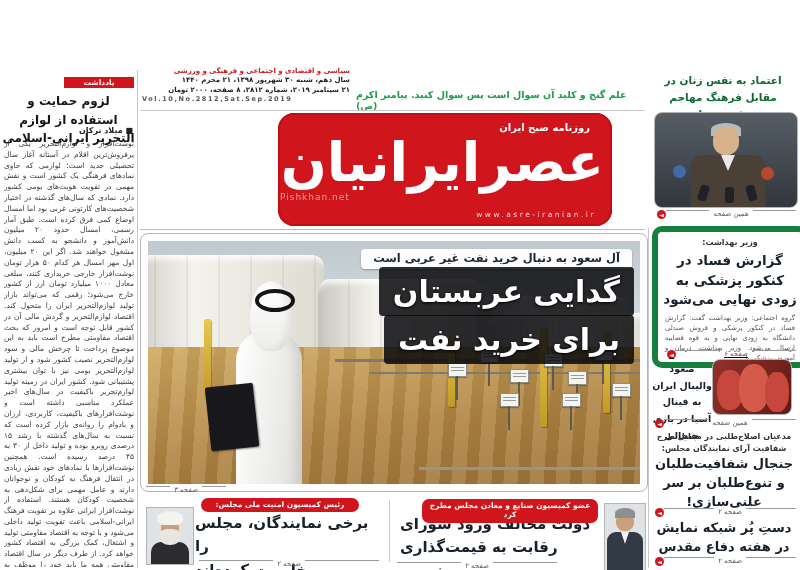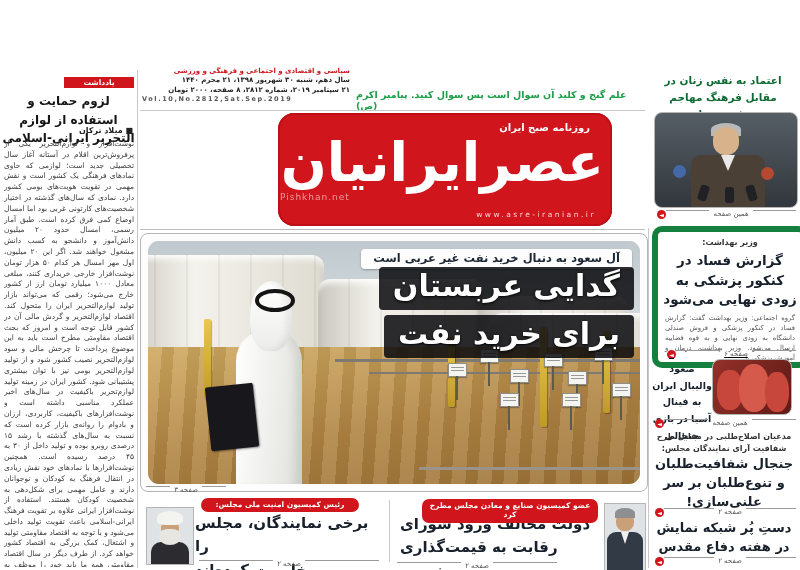--- a/index.html
+++ b/index.html
@@ -28,21 +28,21 @@
   .masthead{left:278px;top:113px;width:334px;height:113px;background:#d0161c;border-radius:16px;
     box-shadow:inset 0 0 0 2px #bf0e16;}
   .m-tagline{top:9px;right:22px;color:#fff;font-size:10px;font-weight:bold;}
   .m-title{top:20px;left:8px;right:8px;text-align:right;color:#fff;font-size:54px;font-weight:bold;
     line-height:1.1;white-space:nowrap;}
   .m-site{bottom:7px;right:16px;color:rgba(255,255,255,.8);font-size:7.5px;letter-spacing:2.5px;direction:ltr;}
   .m-watermark{bottom:24px;left:2px;color:rgba(255,255,255,.55);font-size:9px;letter-spacing:1px;direction:ltr;}
   
   .main-box{left:140px;top:233px;width:506px;height:257px;border:1px solid #b5b5b5;border-radius:8px;
     background:#fdfdfd;}
-  .oil-photo{left:7px;top:7px;right:7px;bottom:7px;border-radius:11px;overflow:hidden;background:#d5dadd;}
+  .oil-photo{left:7px;top:7px;right:7px;bottom:7px;border-radius:0;overflow:hidden;background:#d5dadd;}
   .sky{left:0;right:0;top:0;height:112px;background:linear-gradient(#bfc9ce,#dde2e3);}
   .ground{left:0;right:0;top:106px;bottom:0;
     background:linear-gradient(172deg,#cfa95f,#b08443 55%,#9c7236);}
   .ground:after{content:"";position:absolute;inset:0;
     background:repeating-linear-gradient(94deg,rgba(255,255,255,.10) 0 14px,rgba(0,0,0,.06) 14px 26px);}
   .tank{background:linear-gradient(90deg,#c9c7bf,#f4f2ec 35%,#dedbd1);border-radius:12px 12px 3px 3px;
     box-shadow:inset 0 8px 6px -4px rgba(255,255,255,.9),inset 0 -5px 8px rgba(0,0,0,.10);}
   .tank:after{content:"";position:absolute;inset:0;border-radius:inherit;
     background:repeating-linear-gradient(90deg,transparent 0 30px,rgba(0,0,0,.05) 30px 32px);}
   .pipe{background:#7e7a72;}
@@ -53,21 +53,21 @@
   .ghutra{left:44px;top:0;width:42px;height:70px;background:linear-gradient(#ffffff,#ececea);
     border-radius:50% 50% 42% 42%;box-shadow:inset -5px 0 6px rgba(0,0,0,.07);}
   .agal{left:49px;top:8px;width:32px;height:15px;border:4px solid #141414;border-radius:50%;}
   .robe{left:30px;top:48px;width:66px;height:160px;background:linear-gradient(95deg,#ffffff,#e9e9e6 70%,#dcdcd8);
     border-radius:32px 32px 6px 6px;box-shadow:inset -7px 0 9px rgba(0,0,0,.08);}
   .folder{left:2px;top:104px;width:48px;height:64px;background:#17171c;border-radius:2px;
     transform:rotate(-6deg);box-shadow:1px 1px 2px rgba(0,0,0,.45);}
   .kicker-bar{top:8px;right:8px;background:rgba(255,255,255,.96);color:#1c2733;font-weight:bold;
     font-size:11.5px;padding:2px 12px 4px;border-radius:4px;box-shadow:0 1px 2px rgba(0,0,0,.3);}
   .hl{right:6px;background:rgba(8,8,12,.85);color:#fff;font-weight:bold;font-size:30px;
-    padding:1px 14px 7px;border-radius:4px;text-shadow:0 1px 3px #000;white-space:nowrap;}
+    padding:7px 14px 7px;border-radius:4px;text-shadow:0 1px 3px #000;white-space:nowrap;}
   .hl1{top:26px;}
   .hl2{top:74px;}
   
   .mk{display:flex;align-items:flex-start;}
   .mk-line{flex:1;border-top:1px solid #9a9a9a;}
   .mk-circle{width:9px;height:9px;border-radius:50%;background:#d0161c;color:#fff;font-size:6px;
     line-height:9px;text-align:center;margin-left:3px;flex:0 0 auto;}
   .mk-text{font-size:7px;color:#555;margin:0 4px;white-space:nowrap;direction:rtl;}
   
   .b-kicker{background:#d0161c;color:#fff;font-size:7.5px;font-weight:bold;text-align:center;

